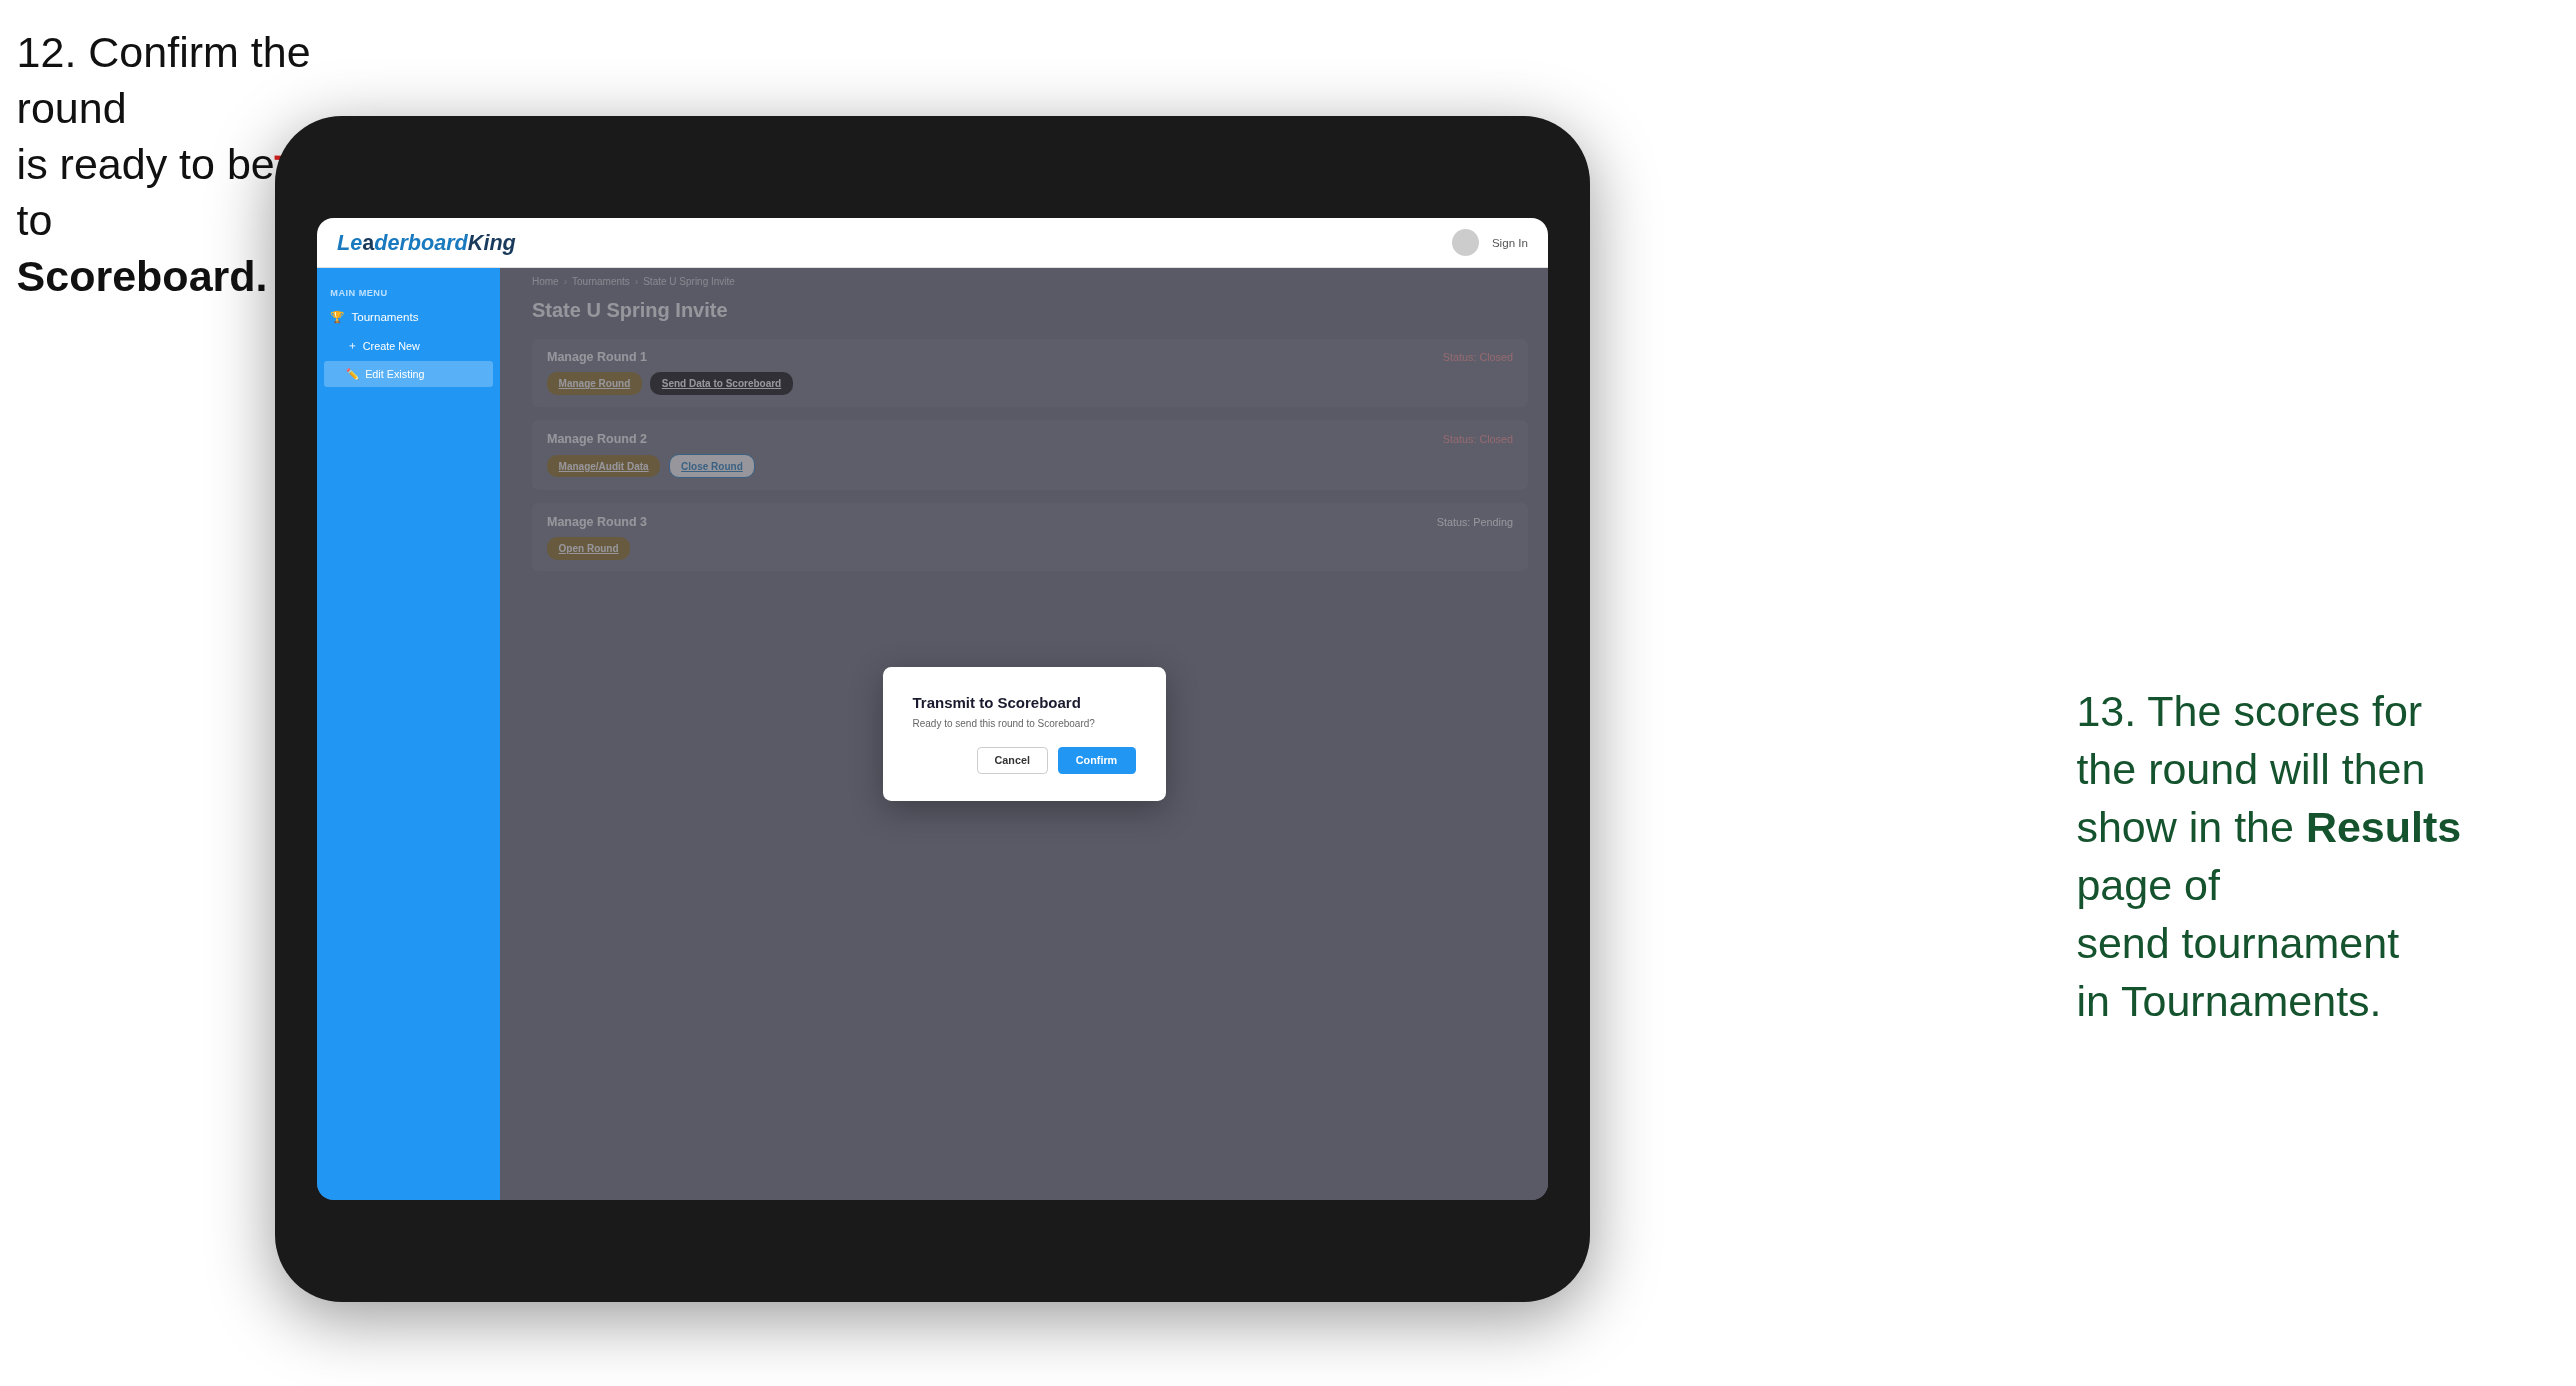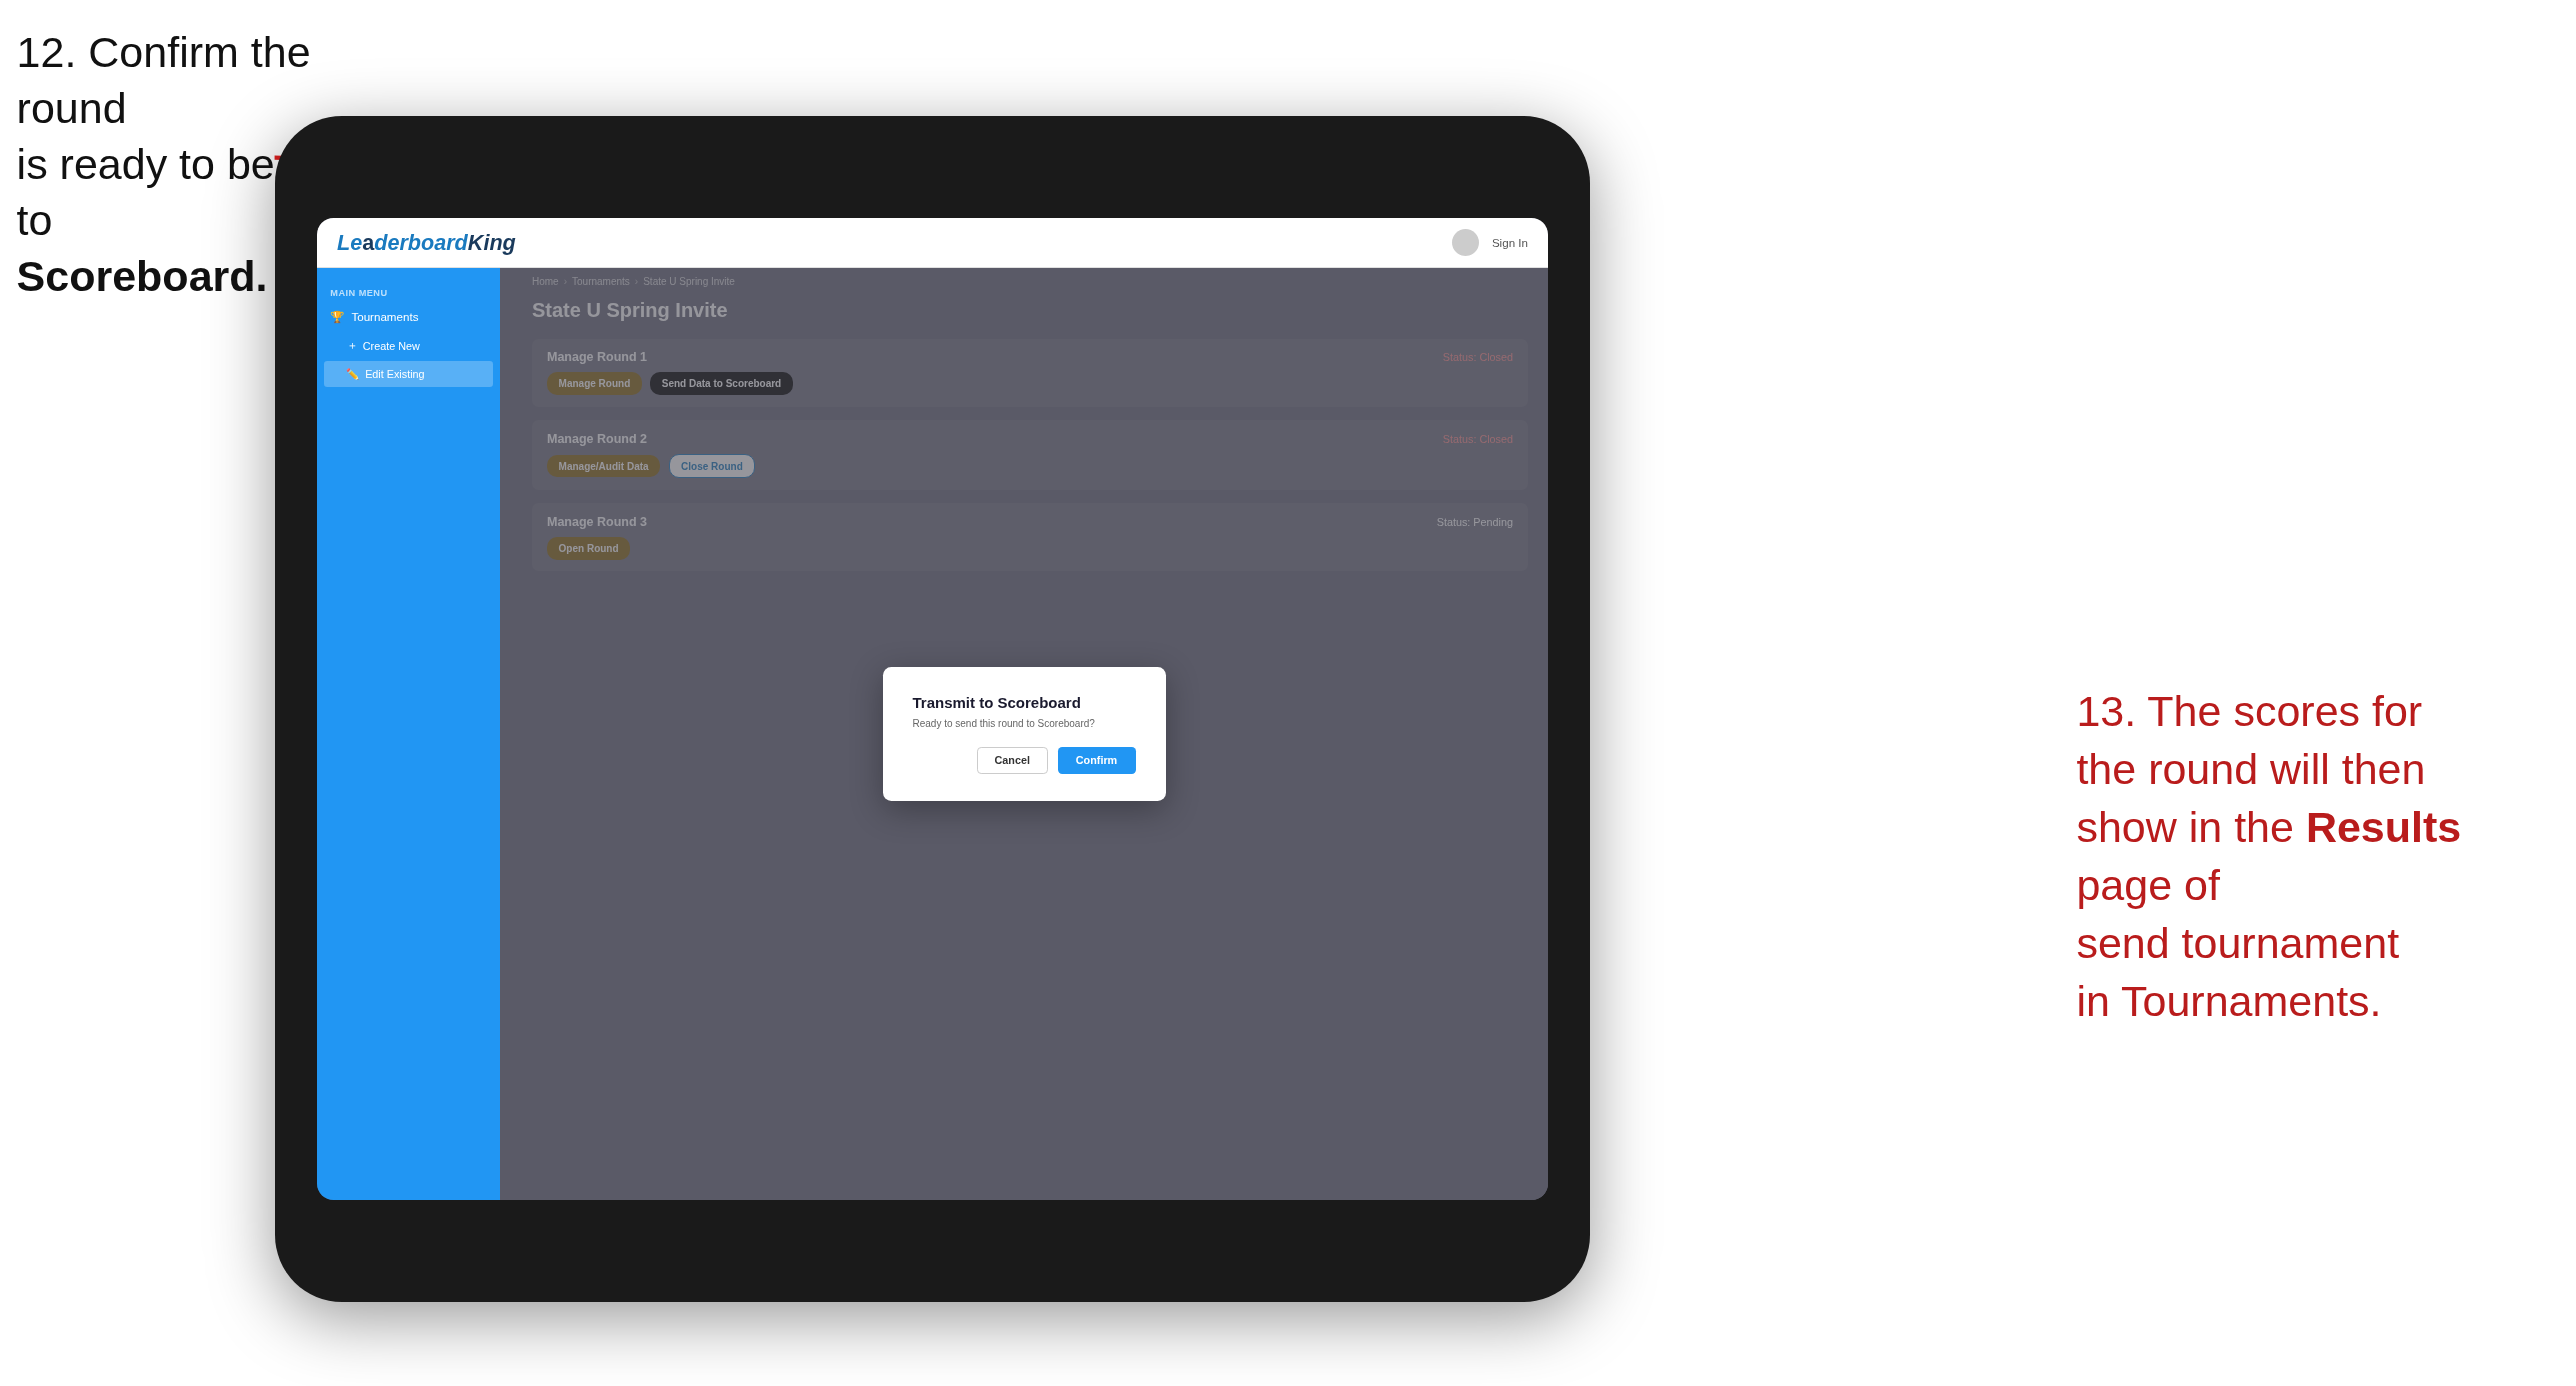--- a/index.html
+++ b/index.html
@@ -40,21 +40,21 @@
       height: 100%;
     }
 
     
     .instruction-bottom {
       position: absolute;
       top: 682px;
       right: 16.6px;
       font-size: 43px;
       line-height: 1.35;
-      color: #b91c1c;
+      color: #14532d;
       max-width: 483px;
     }
     .instruction-bottom strong {
       font-weight: 900;
     }
 
     
     .tablet {
       position: absolute;
       top: 116px;
@@ -245,20 +245,21 @@
       align-items: center;
       flex-wrap: wrap;
     }
     .btn {
       padding: 5.8px 11.6px;
       border: none;
       border-radius: 10px;
       font-size: 10px;
       font-weight: 600;
       cursor: pointer;
+      text-decoration: underline;
     }
     .btn-brown {
       background: #8B6914;
       color: #fff;
     }
     .btn-blue-outline {
       background: #fff;
       color: #1a7abf;
       border: 0.8px solid #1a7abf;
     }

